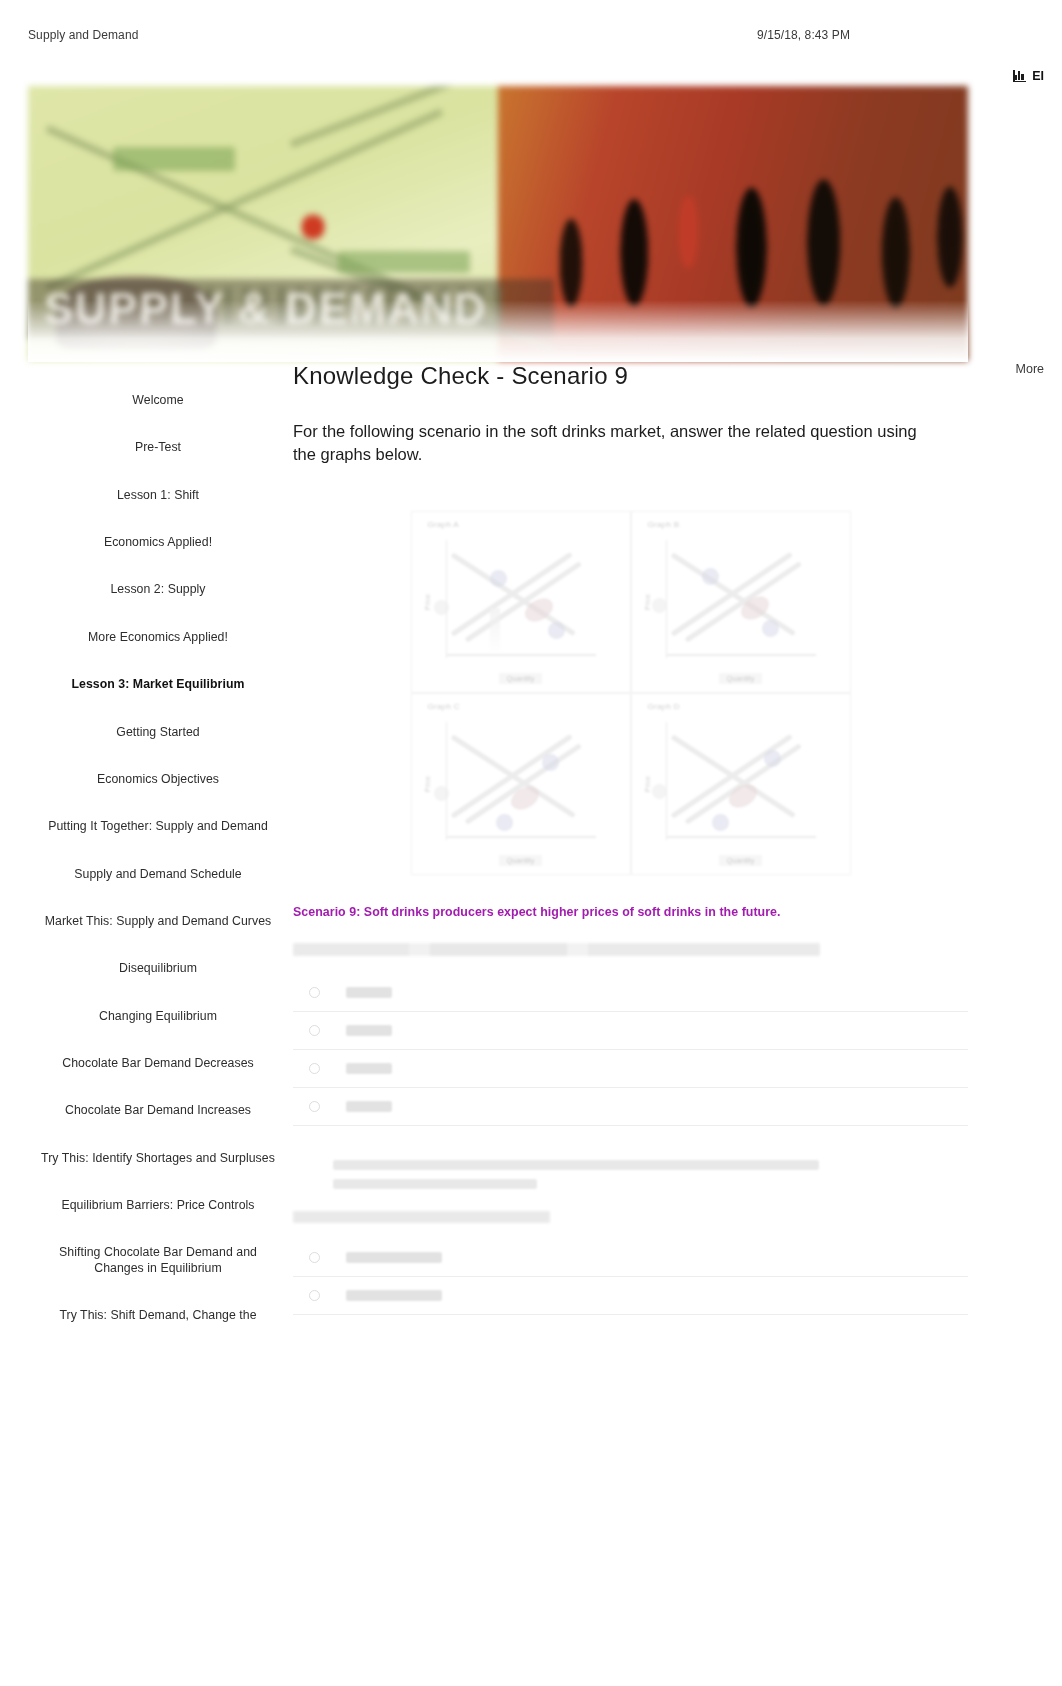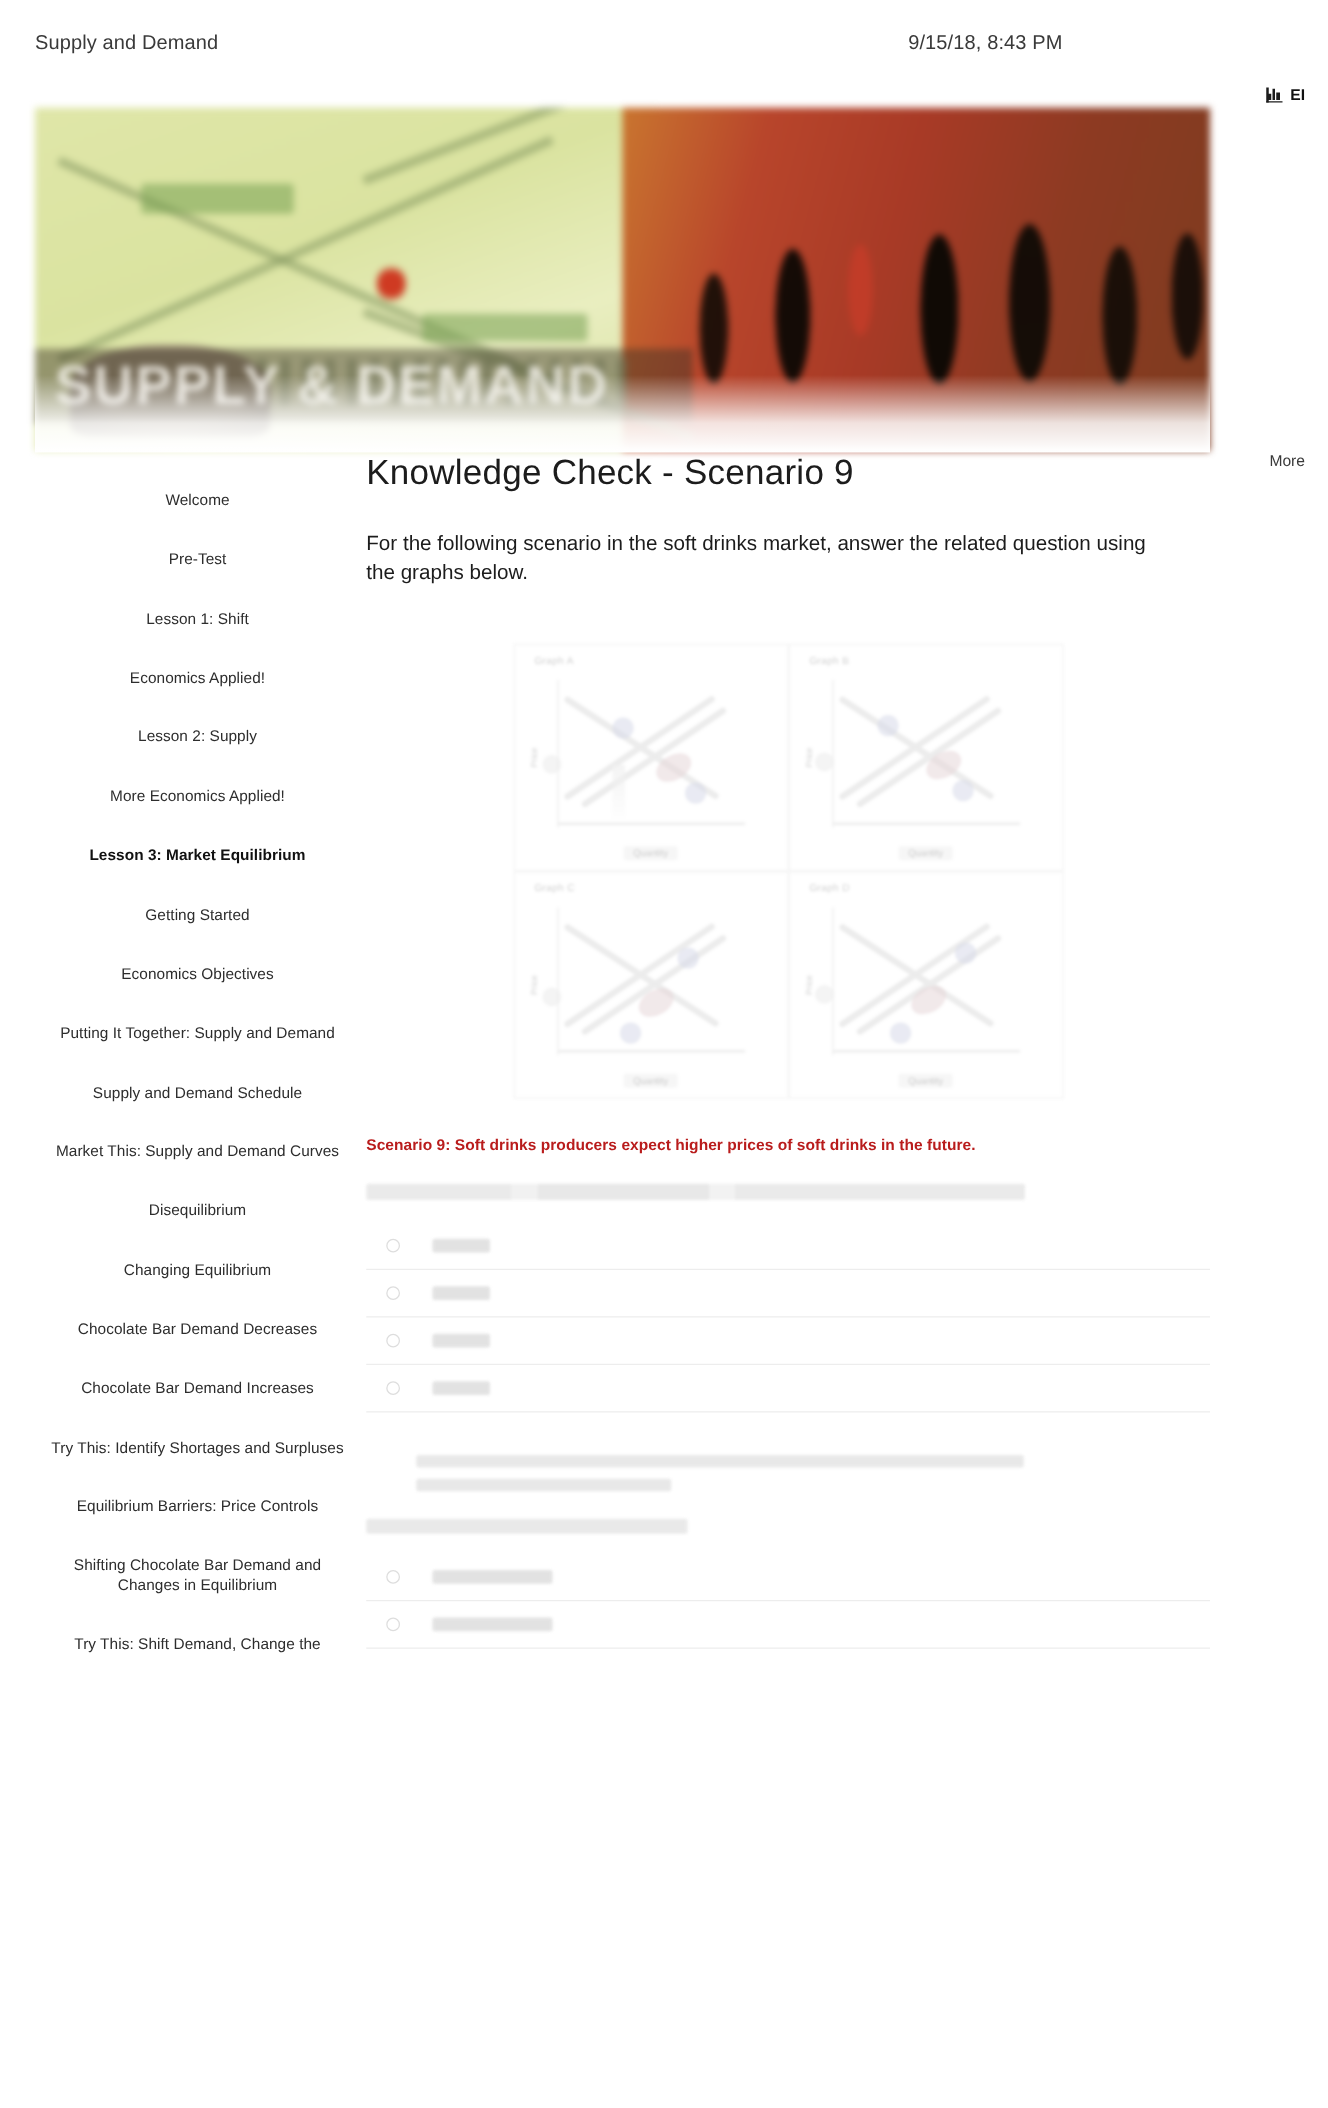--- a/index.html
+++ b/index.html
@@ -11,21 +11,21 @@
     color:#222;
     position:relative;
     overflow:hidden;
   }
 
   
   .print-header{
     position:absolute; top:24px; left:0; width:878px; height:22px;
     display:flex; justify-content:space-between; align-items:center;
     padding:0 28px;
-    font-size:16px; color:#3a3a3a;
+    font-size:12px; color:#3a3a3a;
     font-family:"Liberation Sans", sans-serif;
   }
   .print-header .ph-title{ letter-spacing:.1px; }
   .print-header .ph-date{ letter-spacing:.1px; }
 
   
   .brand{
     position:absolute; top:69px; right:18px;
     display:flex; align-items:center; gap:5px;
     font-size:12.5px; font-weight:bold; color:#111;
@@ -122,21 +122,21 @@
     letter-spacing:.05px;
     text-align:center;
   }
   .nav-item.is-current{ font-weight:bold; color:#111; }
 
   
   .main{
     position:absolute; left:293px; top:362px; width:675px;
   }
   .page-title{
-    font-size:28px; font-weight:normal; color:#1c1c1c;
+    font-size:24px; font-weight:normal; color:#1c1c1c;
     margin:0 0 30px 0; letter-spacing:.2px;
   }
   .intro{
     font-size:16.5px; line-height:1.42; color:#1c1c1c;
     margin:0 0 44px 0; max-width:640px;
   }
 
   
   .graphs{
     position:relative; width:440px; margin:0 auto 30px auto;
@@ -172,21 +172,21 @@
   .g-node.blue{ width:17px; height:17px; background:#7d86b8; opacity:.55; }
   .g-node.red{  width:30px; height:20px; background:#b07b84; opacity:.55; border-radius:50%; transform:rotate(-30deg); }
   .g-node.gray{ width:15px; height:15px; background:#b9b9b9; opacity:.5; }
   .g-drop{
     position:absolute; left:78px; top:96px; width:10px; height:46px;
     background:linear-gradient(180deg, rgba(210,210,210,.8), rgba(255,255,255,0));
   }
 
   
   .scenario{
-    font-size:12.4px; font-weight:bold; color:#b91c1c;
+    font-size:12.4px; font-weight:bold; color:#a21caf;
     margin:6px 0 24px 0; letter-spacing:.05px;
   }
 
   
   .quiz{ position:relative; }
   .q-prompt{
     height:13px; margin:0 0 18px 0; width:78%;
     background:linear-gradient(90deg,#e7e7e7 0 22%, #efefef 22% 26%, #e4e4e4 26% 52%, #f0f0f0 52% 56%, #e7e7e7 56% 100%);
     border-radius:2px; opacity:.85; filter:blur(1.4px);
   }

